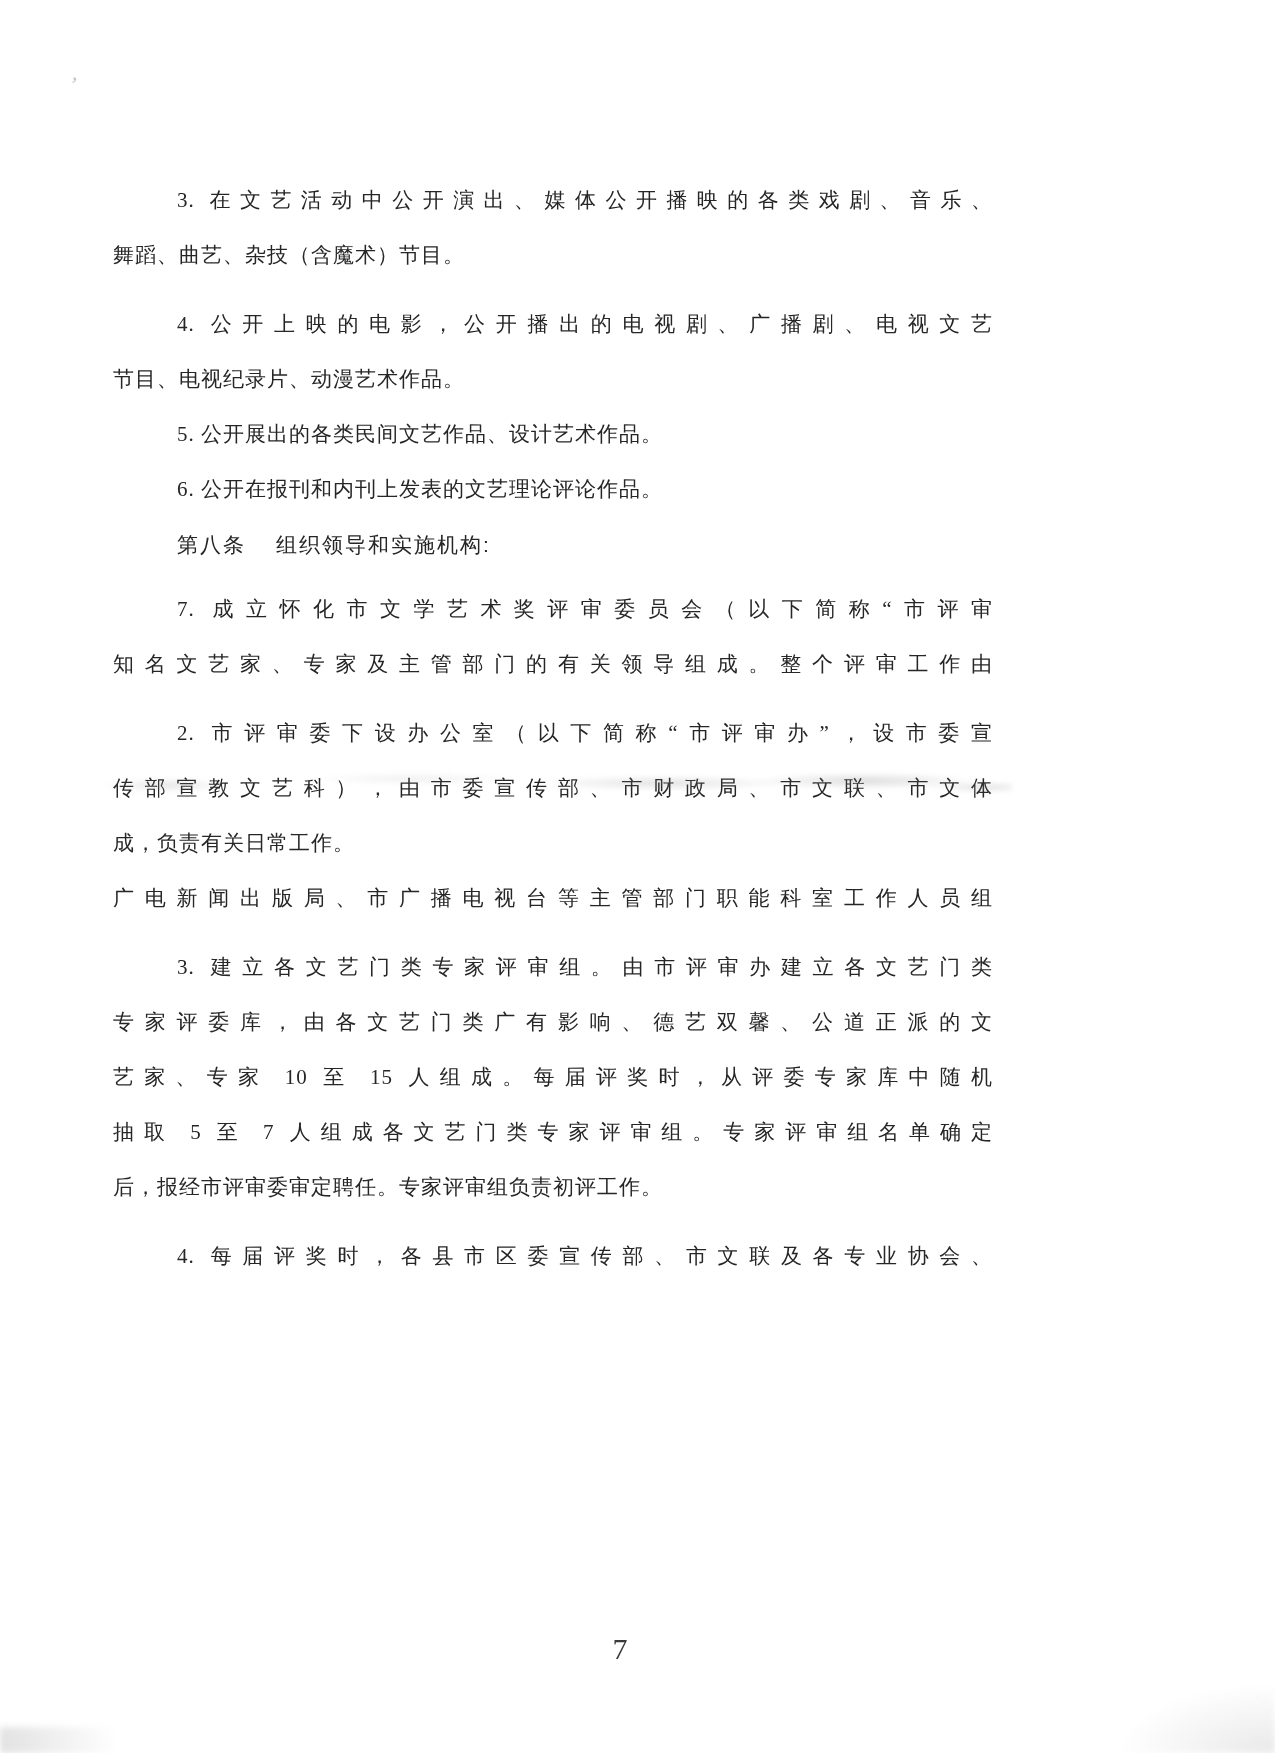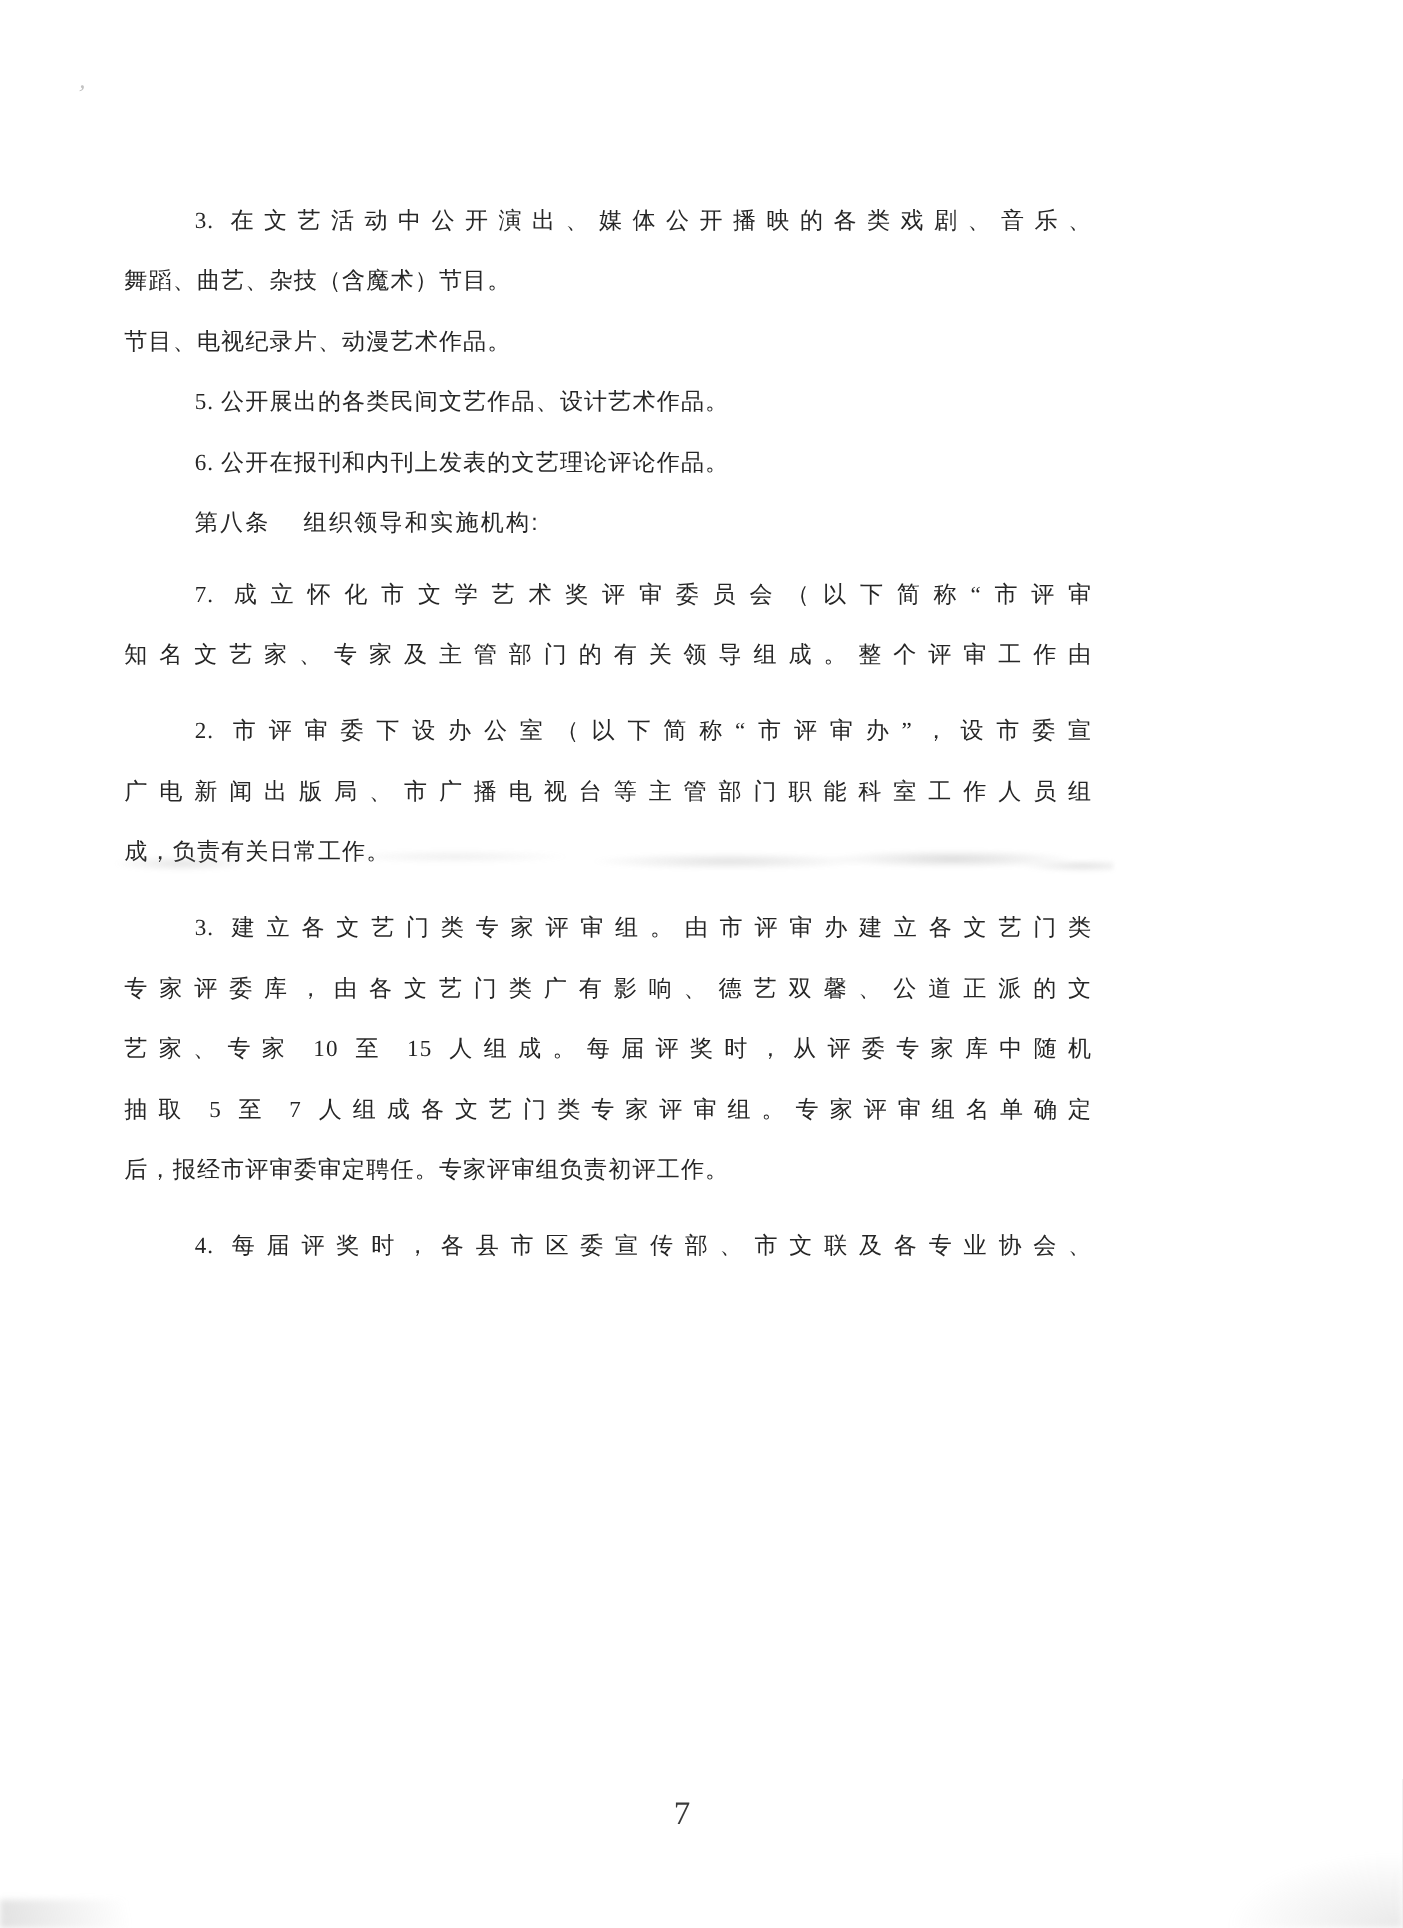--- a/index.html
+++ b/index.html
@@ -96,31 +96,33 @@
 </head>
 <body>
 
 <div class="page">
 
   <span class="mark-topleft">’</span>
 
   <div class="textblock">
     <div class="ln j ind">3. 在文艺活动中公开演出、媒体公开播映的各类戏剧、音乐、</div>
     <div class="ln">舞蹈、曲艺、杂技（含魔术）节目。</div>
+    <div class="ln j ind g14">4. 公开上映的电影，公开播出的电视剧、广播剧、电视文艺</div>
     <div class="ln">节目、电视纪录片、动漫艺术作品。</div>
     <div class="ln ind">5. 公开展出的各类民间文艺作品、设计艺术作品。</div>
     <div class="ln ind">6. 公开在报刊和内刊上发表的文艺理论评论作品。</div>
     <div class="ln ind head">
       <span>第八条</span><span class="article-gap"></span><span>组织领导和实施机构:</span>
     </div>
     <div class="ln j ind g10">7. 成立怀化市文学艺术奖评审委员会（以下简称“市评审</div>
     <div class="ln j">知名文艺家、专家及主管部门的有关领导组成。整个评审工作由</div>
     <div class="ln j ind g14">2. 市评审委下设办公室（以下简称“市评审办”，设市委宣</div>
+    <div class="ln j">传部宣教文艺科），由市委宣传部、市财政局、市文联、市文体</div>
+    <div class="ln">成，负责有关日常工作。</div>
     <div class="ln j">广电新闻出版局、市广播电视台等主管部门职能科室工作人员组</div>
-    <div class="ln">成，负责有关日常工作。</div>
     <div class="ln j ind g14">3. 建立各文艺门类专家评审组。由市评审办建立各文艺门类</div>
     <div class="ln j">专家评委库，由各文艺门类广有影响、德艺双馨、公道正派的文</div>
     <div class="ln j">艺家、专家 10 至 15 人组成。每届评奖时，从评委专家库中随机</div>
     <div class="ln j">抽取 5 至 7 人组成各文艺门类专家评审组。专家评审组名单确定</div>
     <div class="ln">后，报经市评审委审定聘任。专家评审组负责初评工作。</div>
     <div class="ln j ind g14">4. 每届评奖时，各县市区委宣传部、市文联及各专业协会、</div>
   </div>
 
   <div class="smudge"></div>
 

